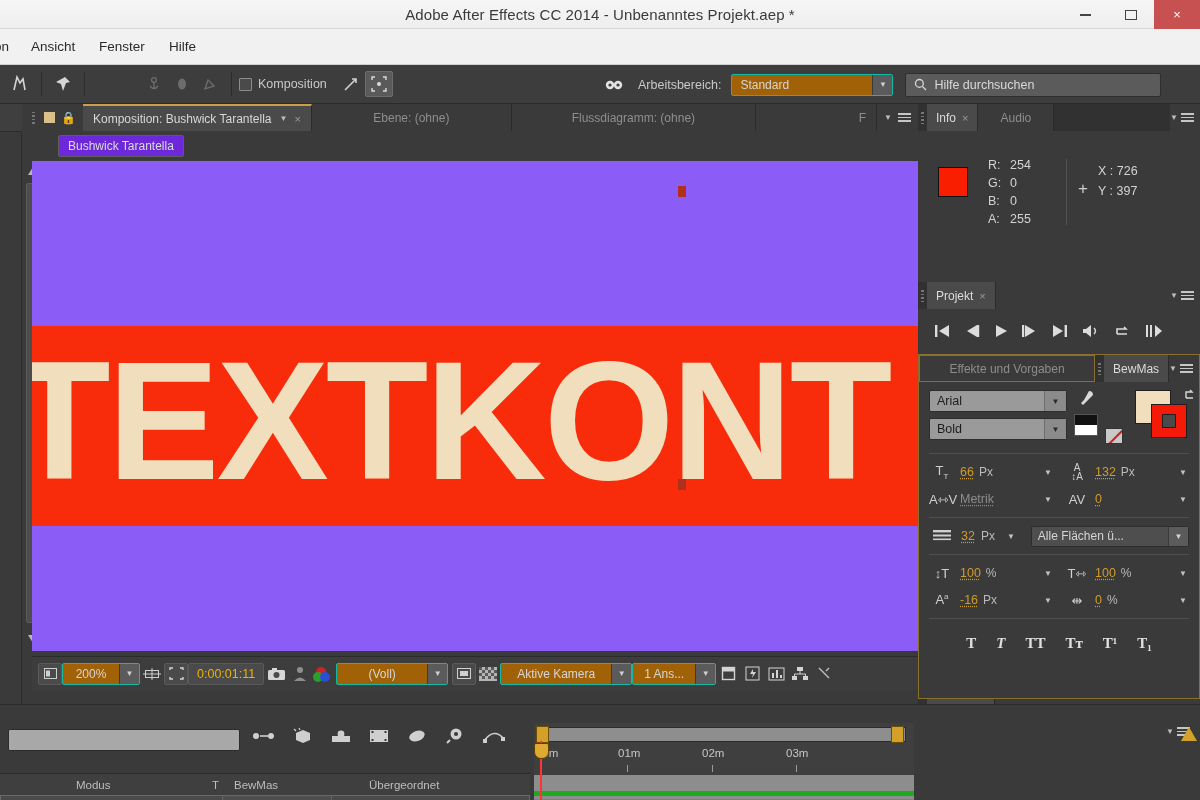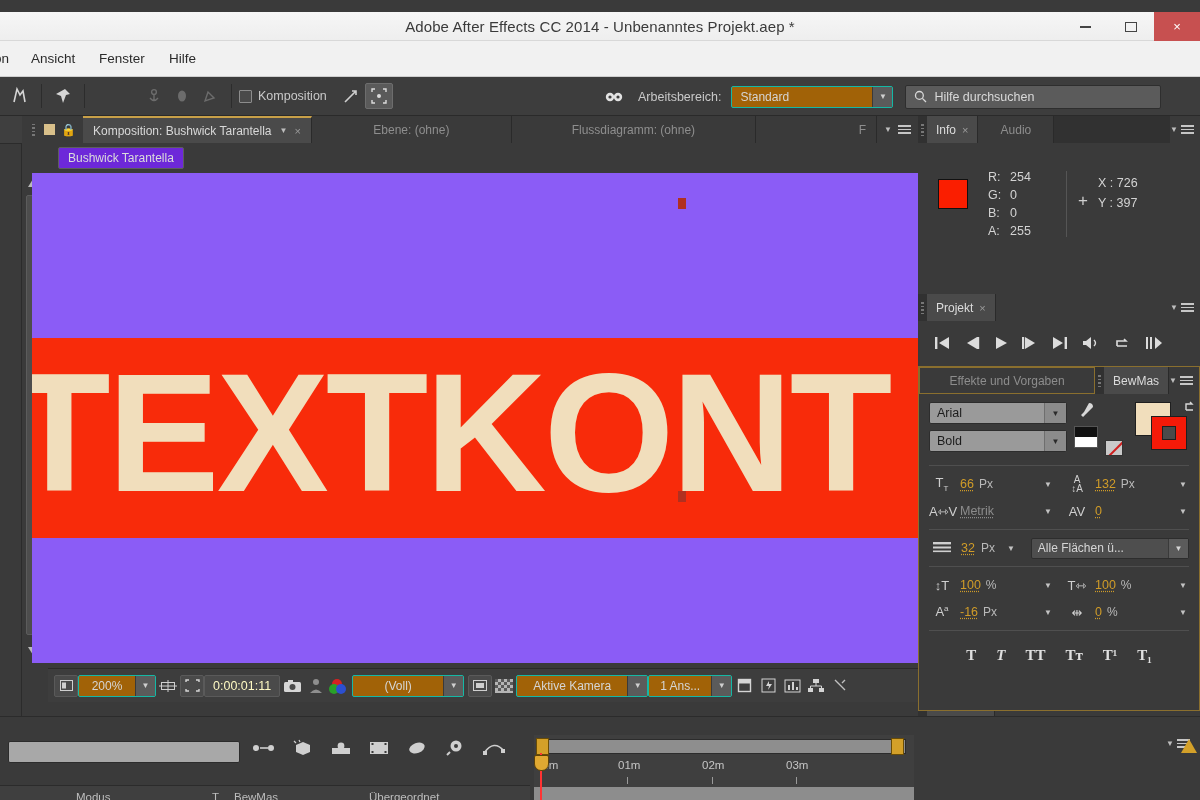--- a/index.html
+++ b/index.html
@@ -2,21 +2,21 @@
 <html><head>
 <meta charset="utf-8">
 <style>
   * { box-sizing: border-box; margin:0; padding:0; }
   body {
     width:1200px; height:800px; overflow:hidden;
     font-family:"Liberation Sans", sans-serif;
     background:#3a3a3a; color:#c8c8c8; font-size:12px;
     -webkit-font-smoothing:antialiased;
   }
-  .app { position:relative; width:1200px; height:600px;margin-top:12px; }
+  .app { position:relative; width:1200px; height:600px; }
 
   
   .titlebar{
     position:absolute; left:0; top:0; width:1200px; height:29px;
     background:linear-gradient(#f6f6f6,#eeeeee);
     border-bottom:1px solid #d8d8d8;
   }
   .titlebar .ttl{
     position:absolute; left:0; top:0; width:1200px; line-height:29px;
     text-align:center; color:#3a3a3a; font-size:15px; letter-spacing:.1px;
@@ -90,27 +90,27 @@
     background:#f82b0a;
   }
   .bigtext{
     position:absolute; left:-24px; top:160px; width:940px;
     font-family:"Liberation Sans", sans-serif;
     font-weight:bold; font-size:168px; line-height:200px; letter-spacing:-3px;
     color:#f1debc; white-space:nowrap;
   }
   .handle{ position:absolute; width:8px; height:11px; background:#b03020; }
 
-  .compbottom{ position:absolute; left:26px; top:552px; width:886px; height:34px; background:#3d3d3d;
+  .compbottom{ position:absolute; left:10px; top:552px; width:886px; height:34px; background:#3d3d3d;
     border-top:1px solid #2b2b2b; display:flex; align-items:center; padding-left:6px; gap:0; }
   .cbtn{ width:24px; height:22px; border:1px solid #5a5a5a; background:#4a4a4a; border-radius:2px;
     display:flex; align-items:center; justify-content:center; color:#d0d0d0; font-size:11px; }
   .cbtn.flat{ border-color:transparent; background:transparent; }
   .tcode{ background:#4a4a4a; border:1px solid #5a5a5a; border-radius:2px; height:22px; line-height:20px;
-    padding:0 8px; color:#fef9c3; font-size:12.5px; }
+    padding:0 8px; color:#eab308; font-size:12.5px; }
 
   
   .rightcol{ position:absolute; left:918px; top:104px; width:282px; height:696px; background:#3a3a3a; }
   .panel{ position:absolute; left:0; width:282px; background:#3a3a3a; }
   .ptabs{ height:27px; background:#313131; display:flex; align-items:stretch; }
   .ptab{ display:flex; align-items:center; padding:0 9px; font-size:12px; color:#8d8d8d; background:#3a3a3a; border-right:1px solid #2a2a2a; }
   .ptab.active{ background:#4a4a4a; color:#dcdcdc; }
   .ptab .x{ margin-left:6px; font-size:11px; color:#9b9b9b; }
   .pmenu{ margin-left:auto; display:flex; align-items:center; padding-right:6px; gap:3px; background:#3a3a3a; }
   .hamb{ display:inline-block; width:13px; }

